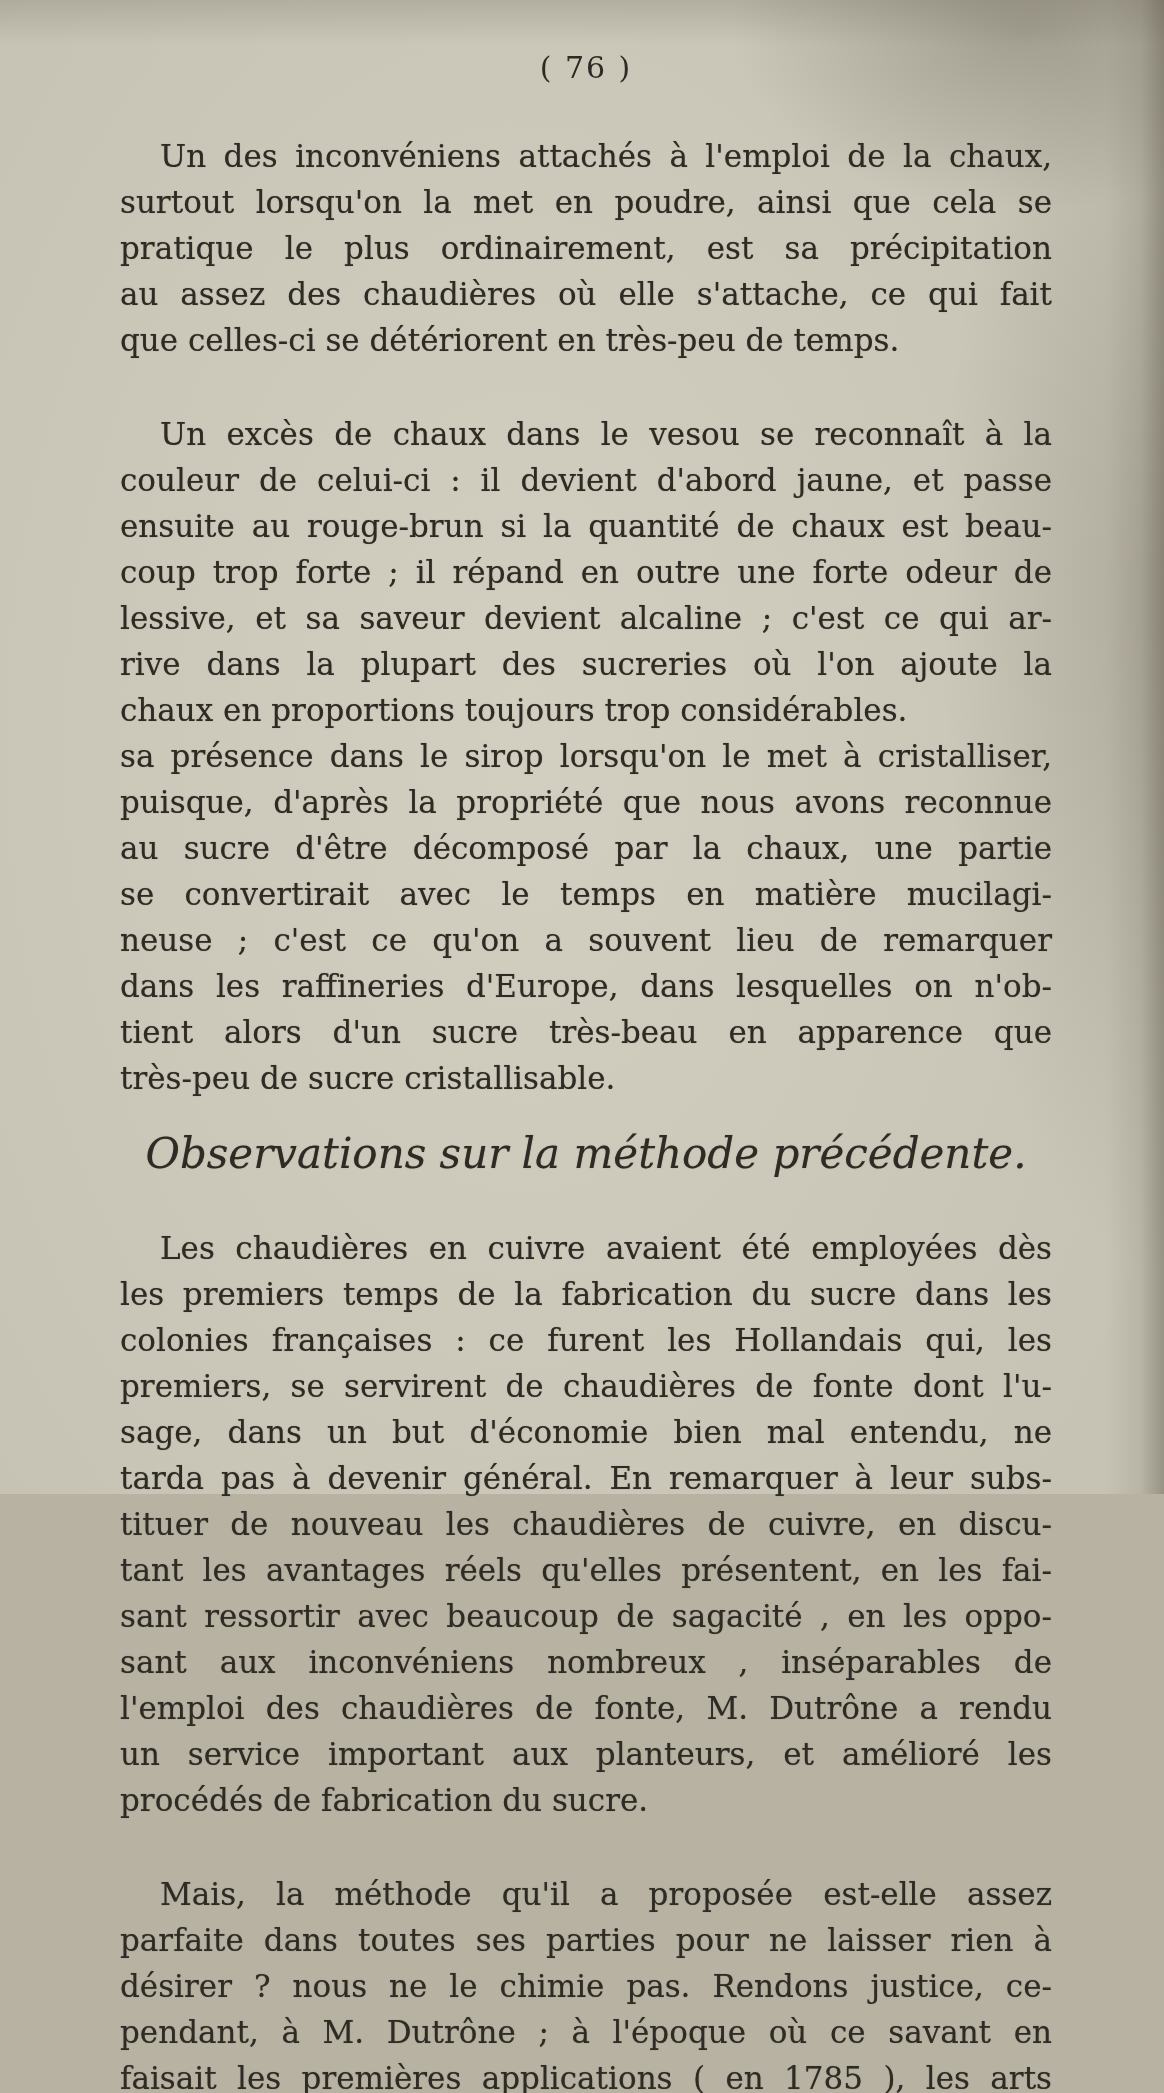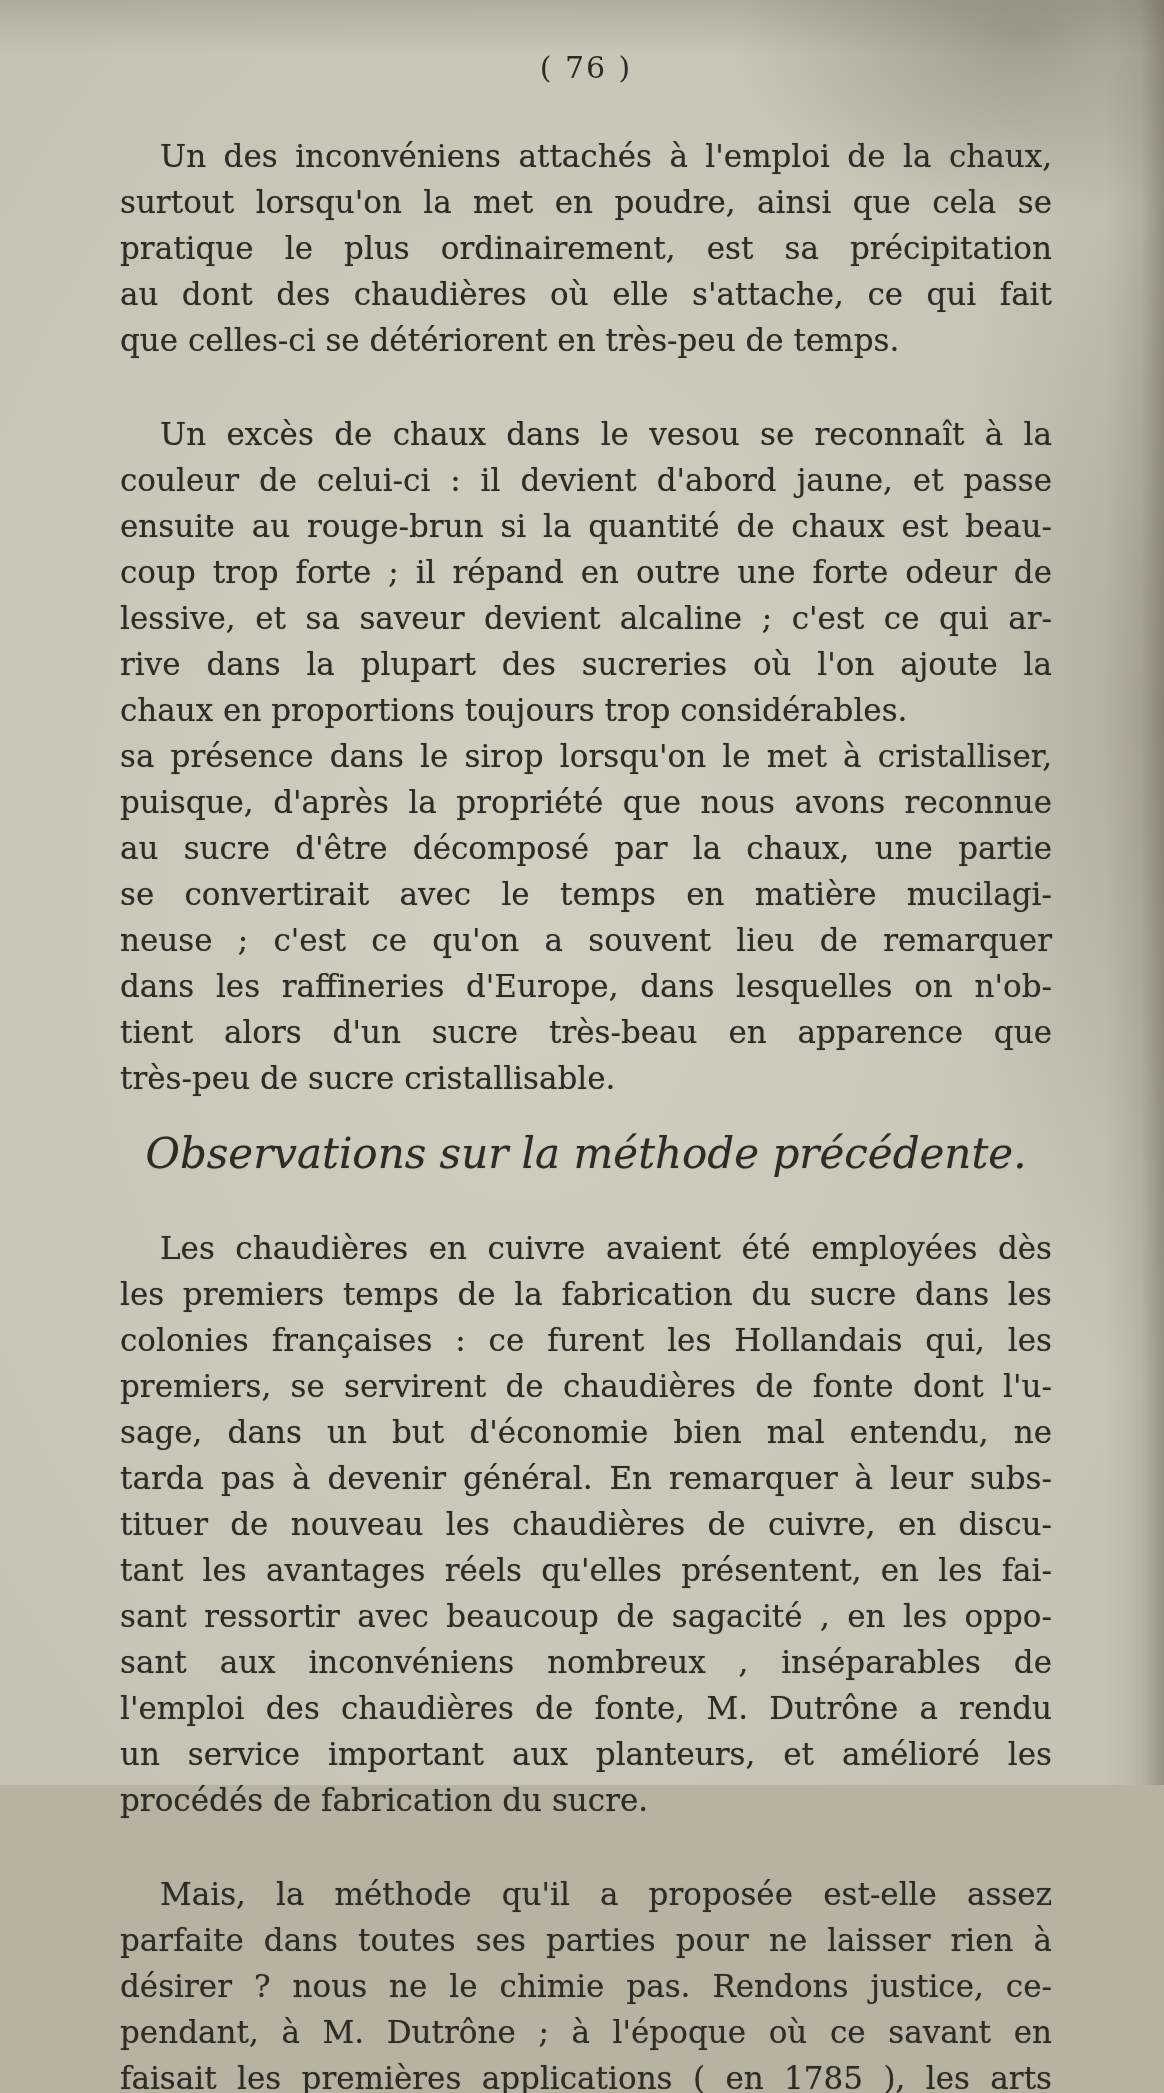--- a/index.html
+++ b/index.html
@@ -9,21 +9,21 @@
   body {
     width: 1164px;
     height: 2093px;
     overflow: hidden;
     background: #b7b2a2;
     font-family: "DejaVu Serif", "Liberation Serif", serif;
   }
   .page {
     position: relative;
     width: 1164px;
-    height: 1785px;
+    height: 1494px;
     box-sizing: border-box;
     padding: 50px 112px 40px 120px;
     color: #2d2b24;
     background:
       radial-gradient(ellipse 420px 260px at 88% 2%, rgba(75,70,56,0.30), transparent 70%),
       radial-gradient(ellipse 300px 900px at 100% 40%, rgba(80,74,60,0.22), transparent 75%),
       linear-gradient(to left, rgba(60,55,42,0.35) 0%, rgba(60,55,42,0.10) 2%, transparent 5%),
       linear-gradient(to bottom, rgba(70,65,52,0.18) 0%, transparent 3%),
       radial-gradient(ellipse 900px 1400px at 45% 50%, rgba(255,253,242,0.20), transparent 80%),
       #c7c3b4;
@@ -64,21 +64,21 @@
 </head>
 <body>
 
 <div class="page">
   <div class="page-number">( 76 )</div>
   <div class="text-block">
       <div class="paragraph">
         <div class="line first">Un des inconvéniens attachés à l'emploi de la chaux,</div>
         <div class="line">surtout lorsqu'on la met en poudre, ainsi que cela se</div>
         <div class="line">pratique le plus ordinairement, est sa précipitation</div>
-        <div class="line">au dont des chaudières où elle s'attache, ce qui fait</div>
+        <div class="line">au assez des chaudières où elle s'attache, ce qui fait</div>
         <div class="line last">que celles-ci se détériorent en très-peu de temps.</div>
       </div>
       <div class="paragraph">
         <div class="line first">Un excès de chaux dans le vesou se reconnaît à la</div>
         <div class="line">couleur de celui-ci : il devient d'abord jaune, et passe</div>
         <div class="line">ensuite au rouge-brun si la quantité de chaux est beau-</div>
         <div class="line">coup trop forte ; il répand en outre une forte odeur de</div>
         <div class="line">lessive, et sa saveur devient alcaline ; c'est ce qui ar-</div>
         <div class="line">rive dans la plupart des sucreries où l'on ajoute la</div>
         <div class="line last">chaux en proportions toujours trop considérables.</div>

